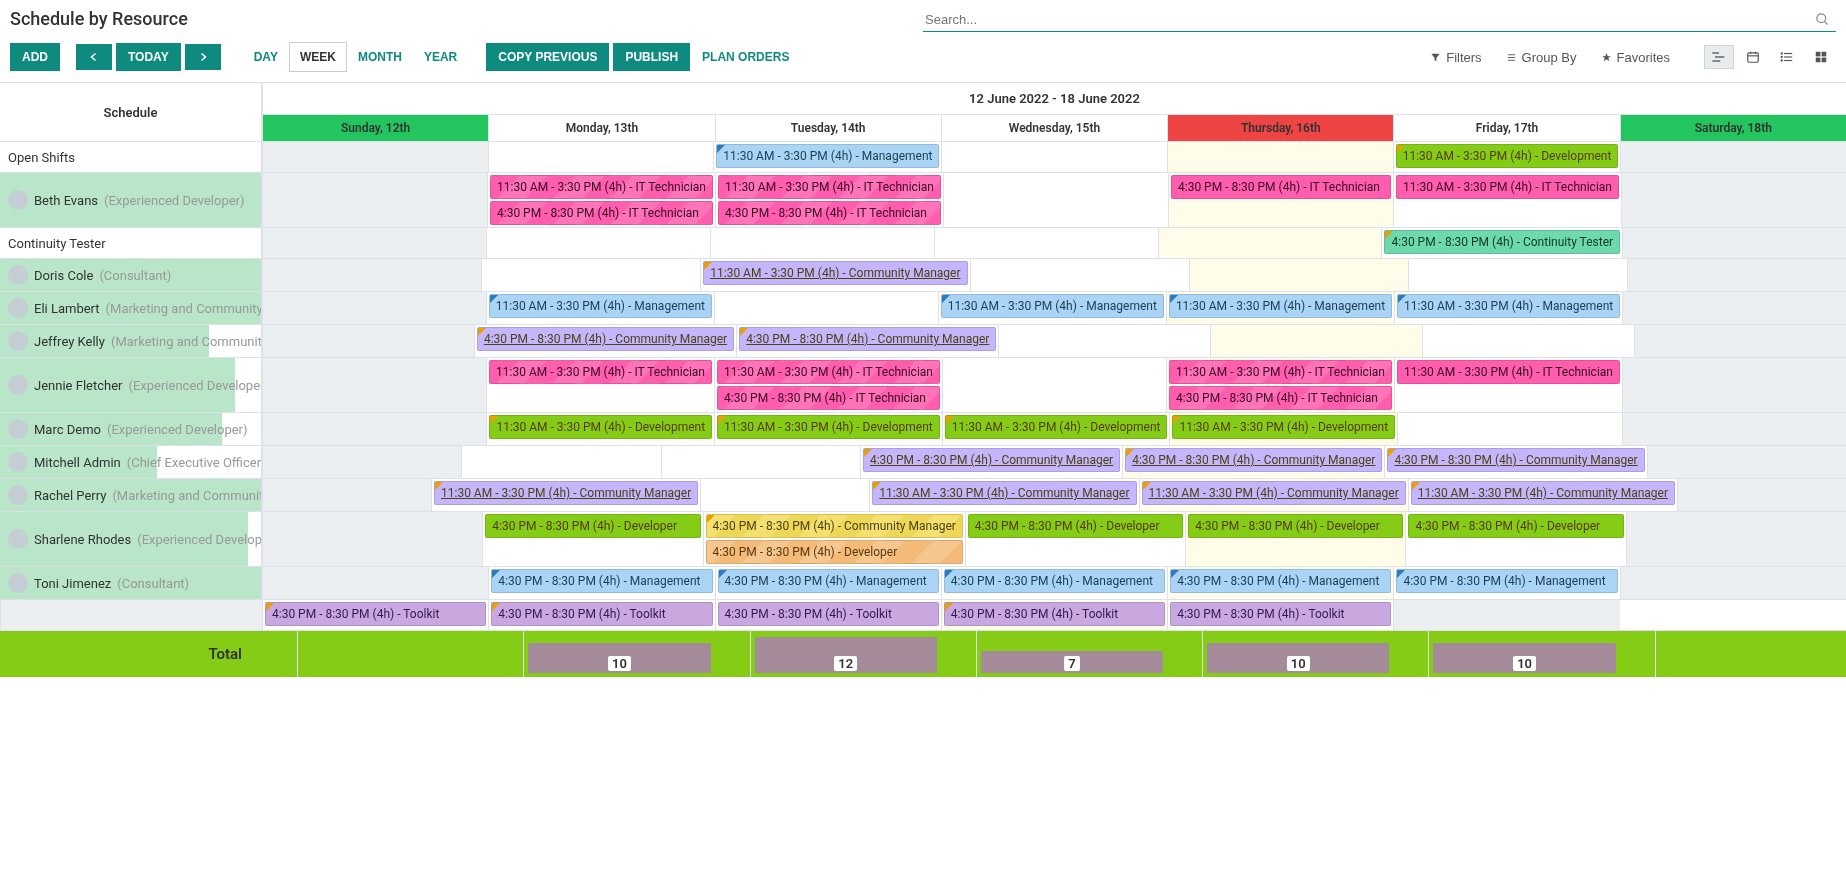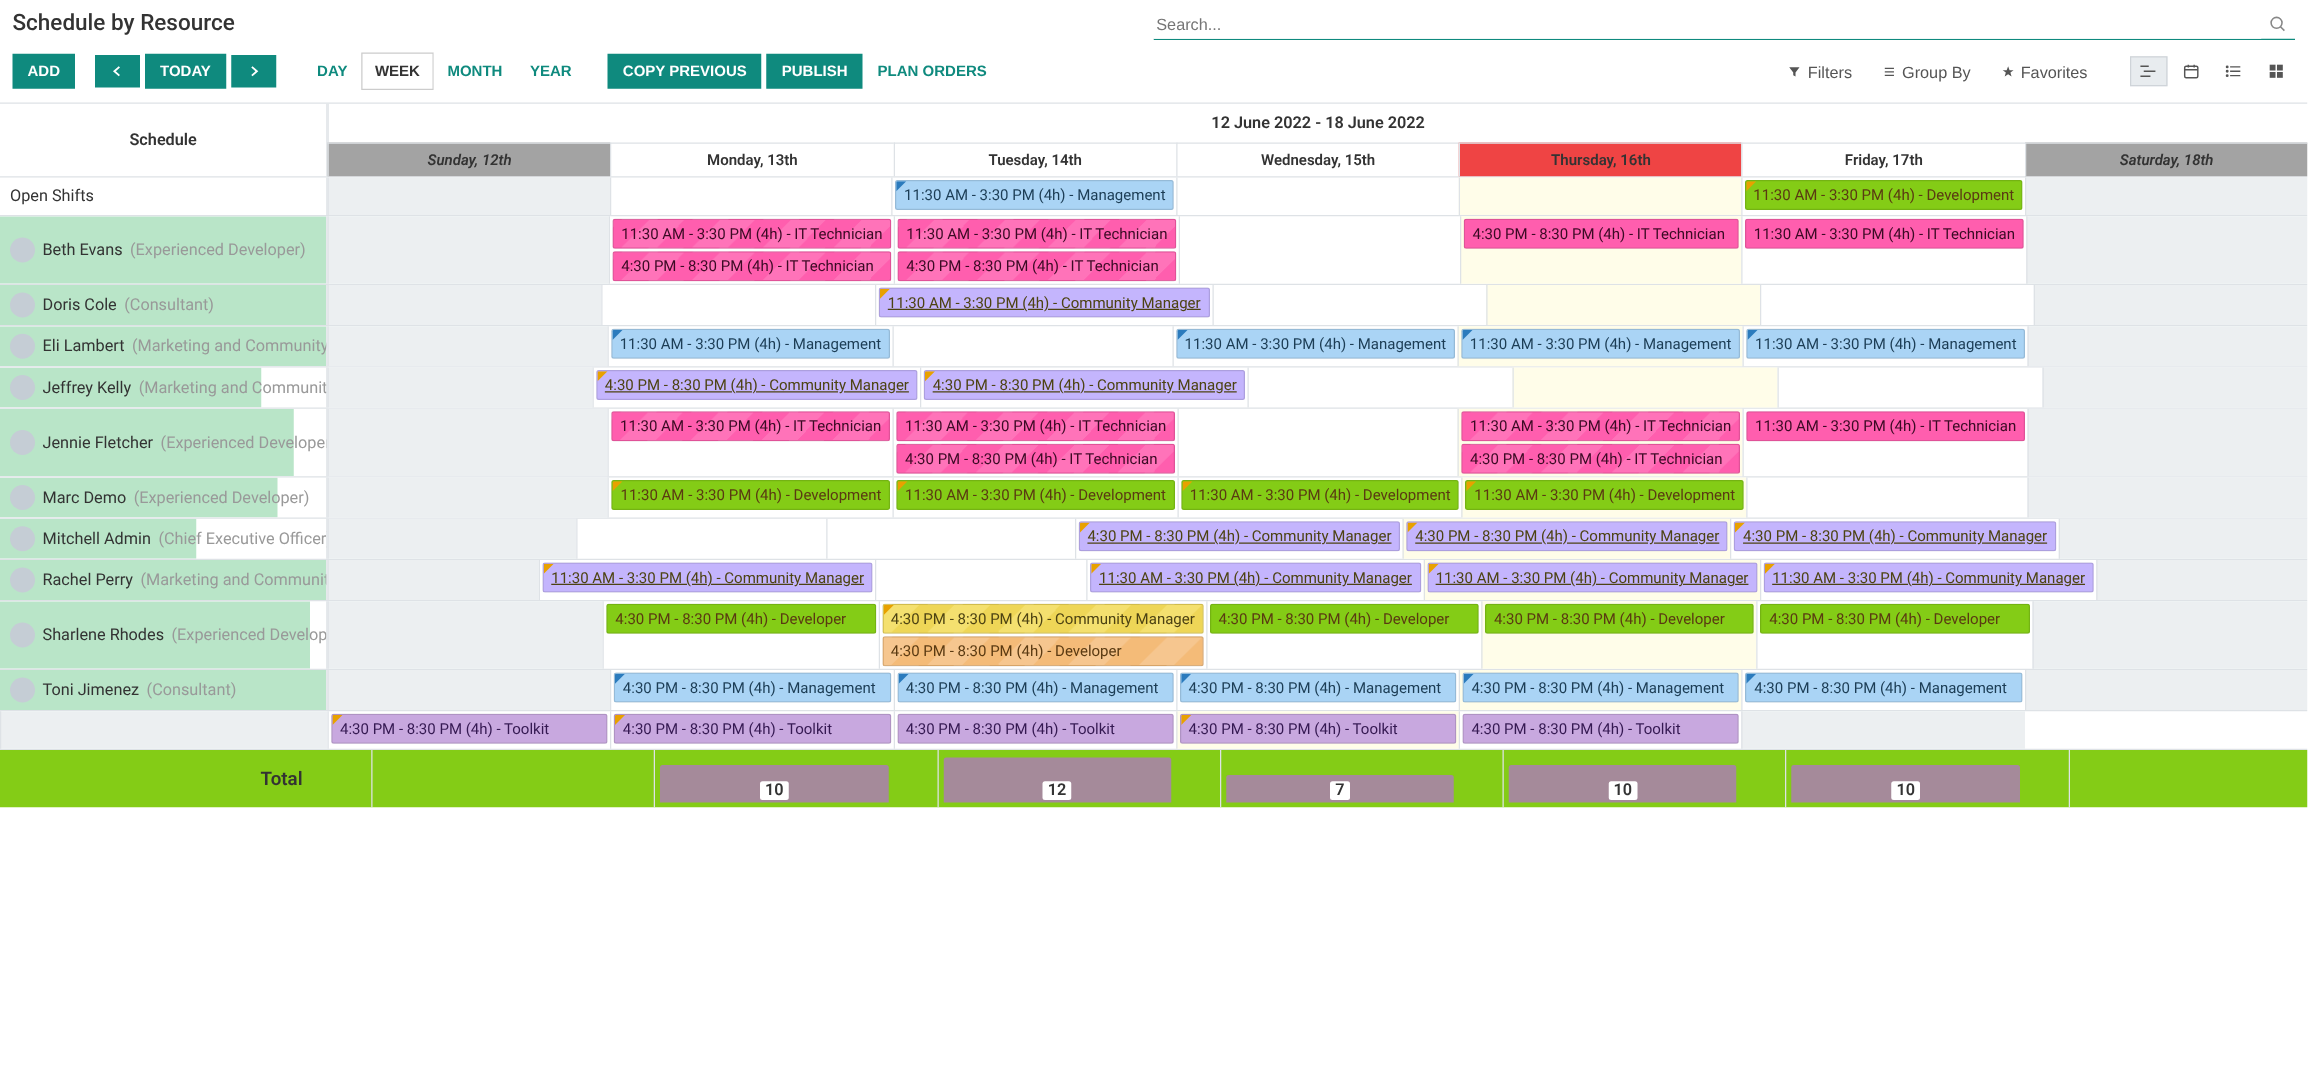--- a/index.html
+++ b/index.html
@@ -23,21 +23,21 @@
 .view-switch { display: flex; gap: 4px; margin-left: 20px; }
 .view-btn { background: #fff; border: 1px solid transparent; color: #666; padding: 4px 6px; cursor: pointer; }
 .view-btn.active { background: #e8ecef; border: 1px solid #cfd4d9; }
 
 
 .gantt { position: relative; }
 .gantt-header { display: grid; grid-template-columns: 262px repeat(7, 1fr); border-bottom: 1px solid #dee2e6; }
 .gantt-header-top { grid-column: 2 / span 7; text-align: center; font-weight: 600; padding: 8px; border-left: 1px solid #dee2e6; }
 .gantt-header-left { grid-column: 1; grid-row: 1 / span 2; display: flex; align-items: center; justify-content: center; font-weight: 600; border-right: 1px solid #dee2e6; }
 .gantt-header-day { text-align: center; padding: 6px 4px; font-size: 12px; font-weight: 600; border-left: 1px solid #dee2e6; border-top: 1px solid #dee2e6; }
-.gantt-header-day.weekend { background: #a3a3a3; font-style: italic; }
+.gantt-header-day.weekend { background: #22c55e; }
 .gantt-header-day.hilite { background: #ef4444; }
 
 .gantt-row { display: grid; grid-template-columns: 262px repeat(7, 1fr); border-bottom: 1px solid #dee2e6; min-height: 30px; }
 .row-label { padding: 6px 8px; border-right: 1px solid #dee2e6; display: flex; align-items: center; gap: 6px; position: relative; overflow: hidden; white-space: nowrap; }
 .row-label.with-avatar .avatar { width: 20px; height: 20px; border-radius: 50%; background: #c5cdd5; flex-shrink: 0; }
 .row-label .name { font-weight: 400; }
 .row-label .role { color: #999; }
 .row-label .greenbar { position: absolute; top: 0; bottom: 0; background: #b9e5c8; z-index: -1; }
 
 .cell { border-left: 1px solid #dee2e6; padding: 2px; display: flex; flex-direction: column; gap: 2px; min-height: 30px; }
@@ -213,20 +213,34 @@
         <div class="cell "></div>
         <div class="cell hilite">
           <div class="shift c-pink-f"><span>4:30 PM - 8:30 PM (4h) - IT Technician</span></div>
         </div>
         <div class="cell ">
           <div class="shift c-pink-f"><span>11:30 AM - 3:30 PM (4h) - IT Technician</span></div>
         </div>
         <div class="cell weekend"></div>
       </div>
       <div class="gantt-row">
+        <div class="row-label">
+          <span class="name">Continuity Tester </span>
+        </div>
+        <div class="cell weekend"></div>
+        <div class="cell "></div>
+        <div class="cell "></div>
+        <div class="cell "></div>
+        <div class="cell hilite"></div>
+        <div class="cell ">
+          <div class="shift c-green"><span class="corner"></span><span>4:30 PM - 8:30 PM (4h) - Continuity Tester</span></div>
+        </div>
+        <div class="cell weekend"></div>
+      </div>
+      <div class="gantt-row">
         <div class="row-label with-avatar">
           <div class="greenbar" style="left: 0px; width: 100%;"></div>
           <div class="avatar"></div>
           <span class="name">Doris Cole </span>
           <span class="role">(Consultant)</span>
         </div>
         <div class="cell weekend"></div>
         <div class="cell "></div>
         <div class="cell ">
           <div class="shift c-yellow"><span class="corner"></span><span>11:30 AM - 3:30 PM (4h) - Community Manager</span></div>

